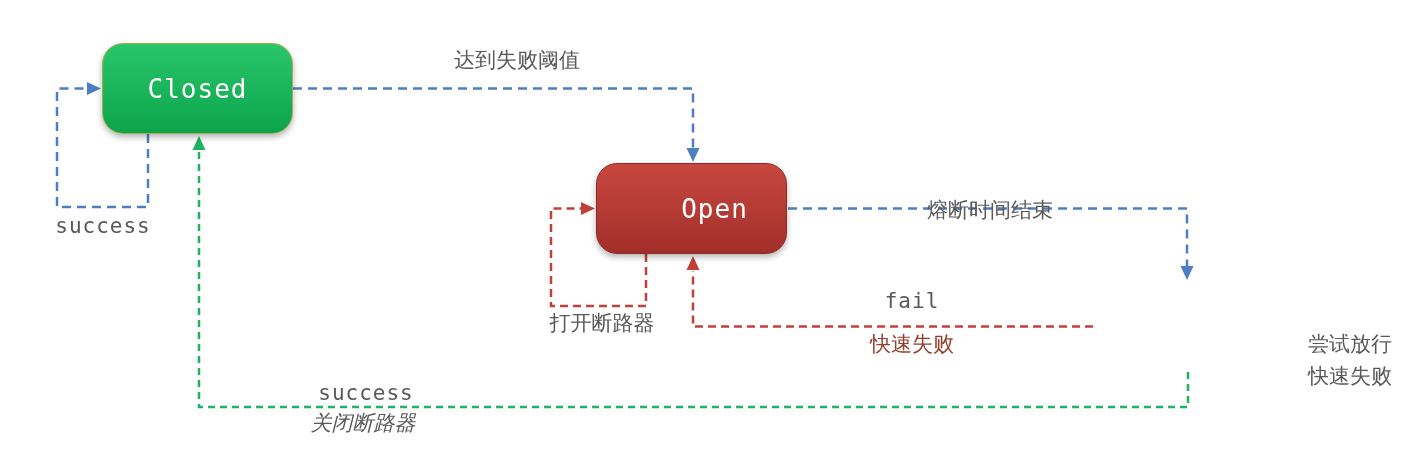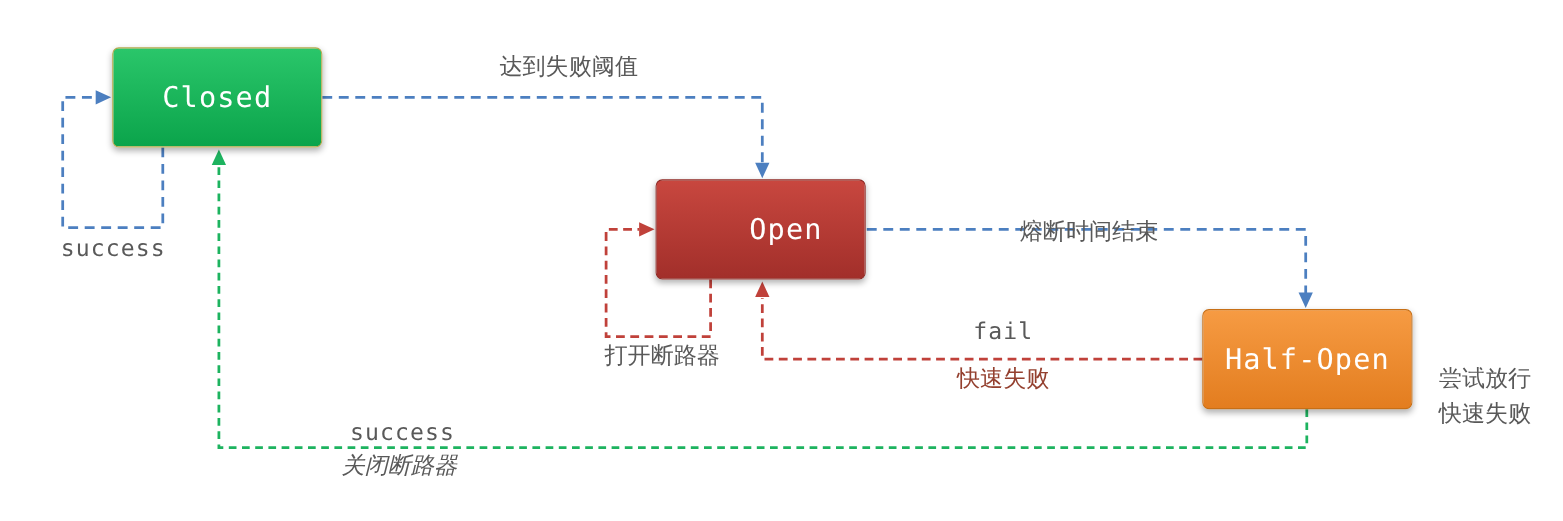--- a/index.html
+++ b/index.html
@@ -29,21 +29,21 @@
   .edge-red   { stroke: var(--red);   stroke-dasharray: 8 5; }
   .edge-green { stroke: var(--green); stroke-dasharray: 7 5; }
   .head-blue  { fill: var(--blue);  stroke: none; }
   .head-red   { fill: var(--red);   stroke: none; }
   .head-green { fill: var(--green); stroke: none; }
 
   .state {
     position: absolute;
     width: 191px;
     height: 91px;
-    border-radius: 6px;
+    border-radius: 21px;
     display: flex;
     align-items: center;
     justify-content: center;
     color: #ffffff;
     font-family: "DejaVu Sans Mono", monospace;
     font-size: 26px;
     letter-spacing: 1px;
     box-shadow: 0 3px 6px rgba(0,0,0,0.30);
     box-sizing: border-box;
   }
@@ -125,23 +125,20 @@
   </svg>
 
   <div class="state" id="state-closed">
     <span>Closed</span>
   </div>
 
   <div class="state" id="state-open">
     <span>Open</span>
   </div>
 
-  <div class="state" id="state-half-open">
-    <span>Half-Open</span>
-  </div>
 
   <div class="lbl lbl-cjk" id="lbl-reach-threshold">达到失败阈值</div>
 
   <div class="lbl lbl-mono" id="lbl-success-top">success</div>
 
   <div class="lbl lbl-cjk" id="lbl-fast-fail">打开断路器</div>
 
   <div class="lbl lbl-cjk" id="lbl-timeout-end">熔断时间结束</div>
 
   <div class="lbl lbl-mono" id="lbl-fail">fail</div>

